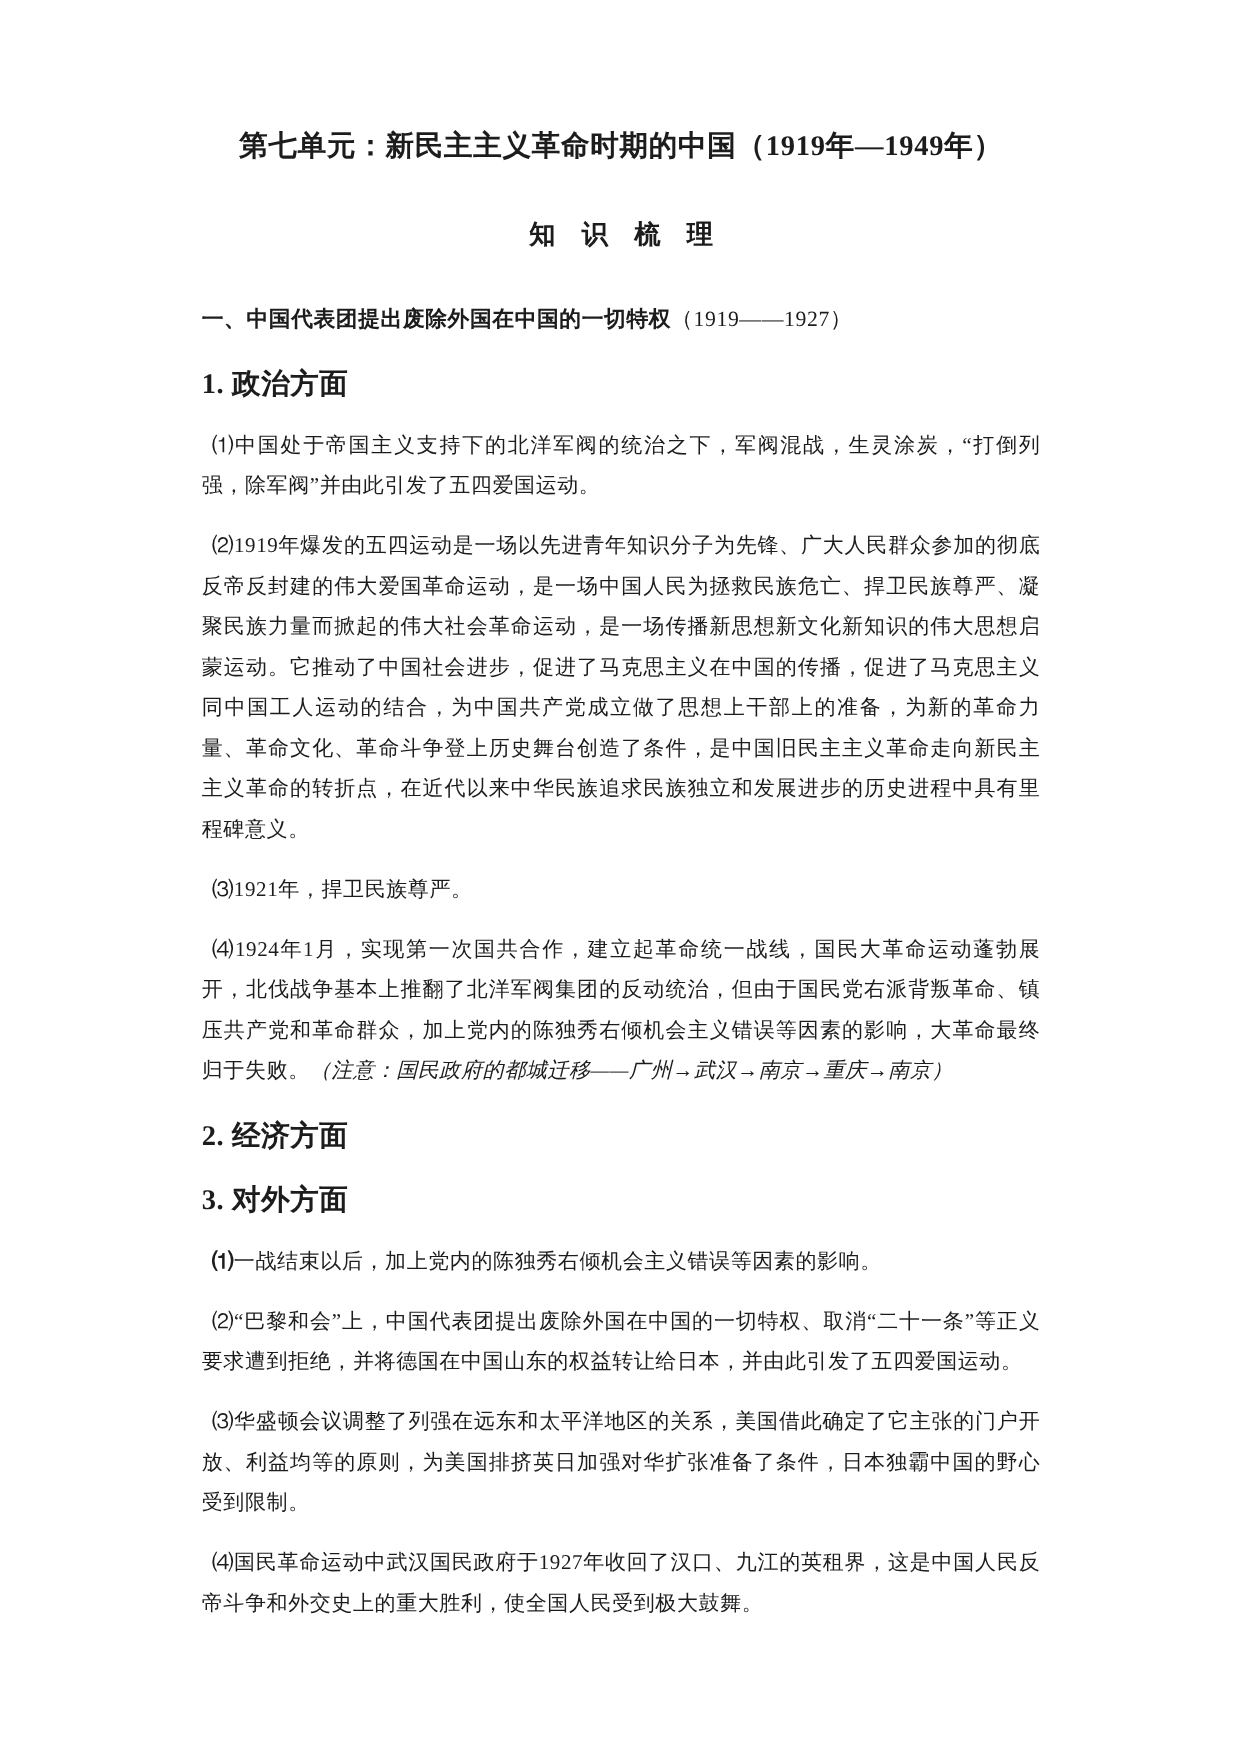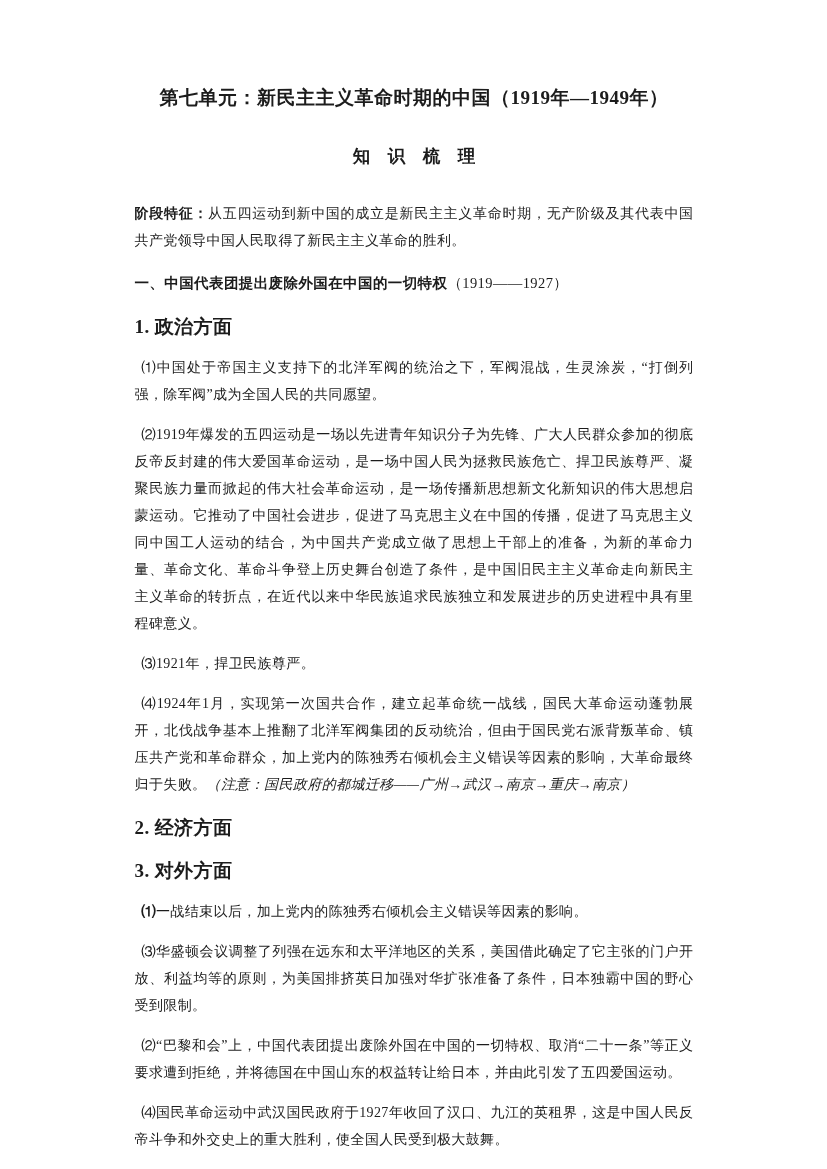--- a/index.html
+++ b/index.html
@@ -71,41 +71,40 @@
 <body>
 
 <div class="page">
 
   <h1 class="doc-title">第七单元：新民主主义革命时期的中国（1919年—1949年）</h1>
 
   <h2 class="doc-subtitle">知　识　梳　理</h2>
 
   <div class="body-text">
 
-    <p class="para"><span class="b">阶段特征：</span><span>从五四运动到新中国的成立是新民主主义革命时期，无产阶级及其代表中国共产党领导中国人民取得了新民主主义革命的胜利。</span></p>
 
     <p class="heading-l1"><span>一、中国代表团提出废除外国在中国的一切特权</span><span class="period">（1919——1927）</span></p>
 
     <p class="heading-l2">1. 政治方面</p>
 
-    <p class="para indent-half">⑴中国处于帝国主义支持下的北洋军阀的统治之下，军阀混战，生灵涂炭，“打倒列强，除军阀”成为全国人民的共同愿望。</p>
+    <p class="para indent-half">⑴中国处于帝国主义支持下的北洋军阀的统治之下，军阀混战，生灵涂炭，“打倒列强，除军阀”并由此引发了五四爱国运动。</p>
 
     <p class="para indent-half">⑵1919年爆发的五四运动是一场以先进青年知识分子为先锋、广大人民群众参加的彻底反帝反封建的伟大爱国革命运动，是一场中国人民为拯救民族危亡、捍卫民族尊严、凝聚民族力量而掀起的伟大社会革命运动，是一场传播新思想新文化新知识的伟大思想启蒙运动。它推动了中国社会进步，促进了马克思主义在中国的传播，促进了马克思主义同中国工人运动的结合，为中国共产党成立做了思想上干部上的准备，为新的革命力量、革命文化、革命斗争登上历史舞台创造了条件，是中国旧民主主义革命走向新民主主义革命的转折点，在近代以来中华民族追求民族独立和发展进步的历史进程中具有里程碑意义。</p>
 
     <p class="para indent-half">⑶1921年，捍卫民族尊严。</p>
 
     <p class="para indent-half"><span>⑷1924年1月，实现第一次国共合作，建立起革命统一战线，国民大革命运动蓬勃展开，北伐战争基本上推翻了北洋军阀集团的反动统治，但由于国民党右派背叛革命、镇压共产党和革命群众，加上党内的陈独秀右倾机会主义错误等因素的影响，大革命最终归于失败。</span><span class="note">（注意：国民政府的都城迁移——广州→武汉→南京→重庆→南京）</span></p>
 
     <p class="heading-l2">2. 经济方面</p>
 
 
     <p class="heading-l2">3. 对外方面</p>
 
     <p class="para indent-half"><span class="b">⑴</span><span>一战结束以后，加上党内的陈独秀右倾机会主义错误等因素的影响。</span></p>
 
+    <p class="para indent-half">⑵“巴黎和会”上，中国代表团提出废除外国在中国的一切特权、取消“二十一条”等正义要求遭到拒绝，并将德国在中国山东的权益转让给日本，并由此引发了五四爱国运动。</p>
+
     <p class="para indent-half">⑶华盛顿会议调整了列强在远东和太平洋地区的关系，美国借此确定了它主张的门户开放、利益均等的原则，为美国排挤英日加强对华扩张准备了条件，日本独霸中国的野心受到限制。</p>
-
-    <p class="para indent-half">⑵“巴黎和会”上，中国代表团提出废除外国在中国的一切特权、取消“二十一条”等正义要求遭到拒绝，并将德国在中国山东的权益转让给日本，并由此引发了五四爱国运动。</p>
 
     <p class="para indent-half">⑷国民革命运动中武汉国民政府于1927年收回了汉口、九江的英租界，这是中国人民反帝斗争和外交史上的重大胜利，使全国人民受到极大鼓舞。</p>
 
   </div>
 </div>
 
 </body></html>

